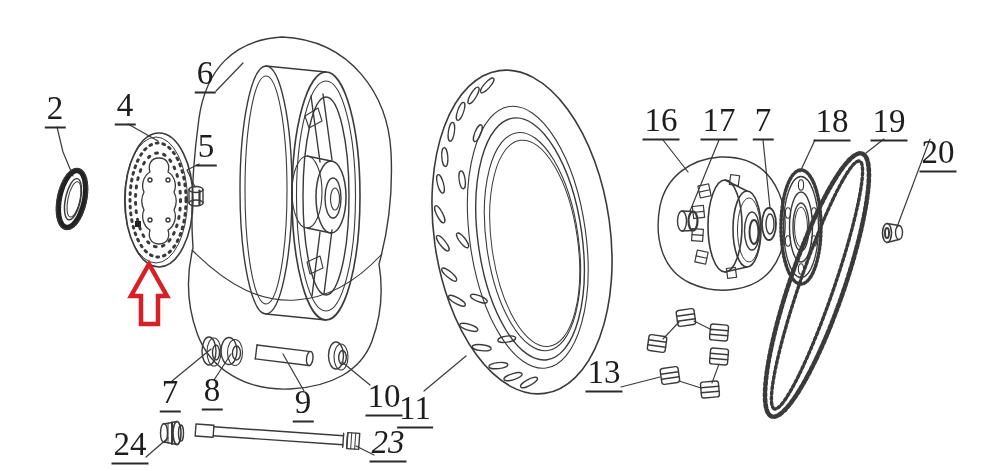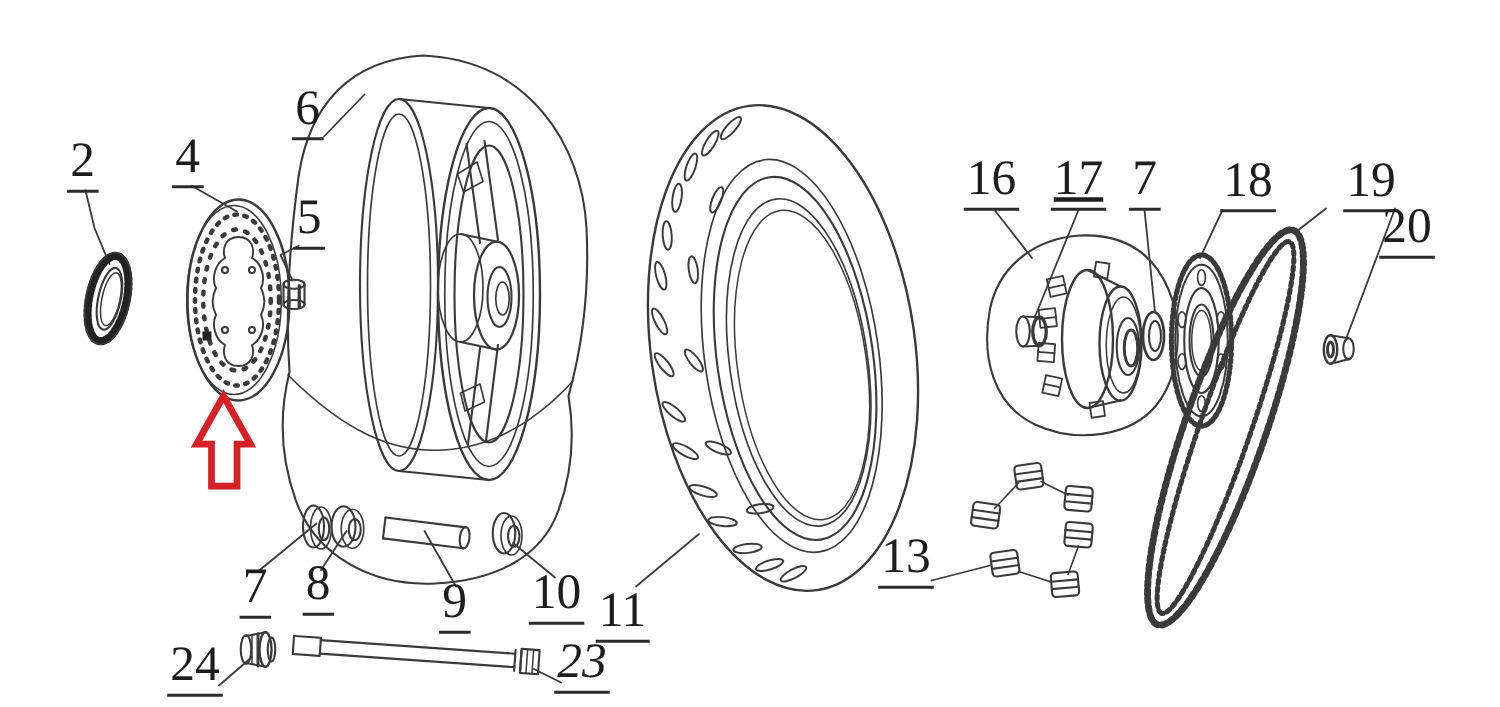--- a/index.html
+++ b/index.html
@@ -303,25 +303,25 @@
     </g>
   </svg>
 
   <div class="plabel" style="left:55px;  top:110px;">2</div>
   <div class="plabel" style="left:125px; top:107px;">4</div>
   <div class="plabel" style="left:206px; top:148px;">5</div>
   <div class="plabel" style="left:205px; top:75px;">6</div>
   <div class="plabel" style="left:170px; top:394px;">7</div>
   <div class="plabel" style="left:212px; top:392px;">8</div>
   <div class="plabel" style="left:303px; top:404px;">9</div>
-  <div class="plabel" style="left:371px; top:398px;">10</div>
+  <div class="plabel" style="left:384px; top:398px;">10</div>
   <div class="plabel" style="left:415px; top:399px;margin-top:11px;">11</div>
   <div class="plabel" style="left:604px; top:374px;">13</div>
   <div class="plabel" style="left:661px; top:122px;text-align:right;">16</div>
-  <div class="plabel" style="left:719px; top:122px;text-decoration:underline;">17</div>
+  <div class="plabel" style="left:719px; top:122px;">17</div>
   <div class="plabel" style="left:763px; top:122px;">7</div>
   <div class="plabel" style="left:832px; top:123px;">18</div>
-  <div class="plabel" style="left:889px; top:123px;margin-left:25px;">19</div>
+  <div class="plabel" style="left:889px; top:123px;">19</div>
   <div class="plabel" style="left:938px; top:122px;margin-top:32px;">20</div>
   <div class="plabel" style="left:388px; top:444px;font-style:italic;">23</div>
   <div class="plabel" style="left:130px; top:446px;text-align:right;">24</div>
 
 </div>
 
 </body></html>

